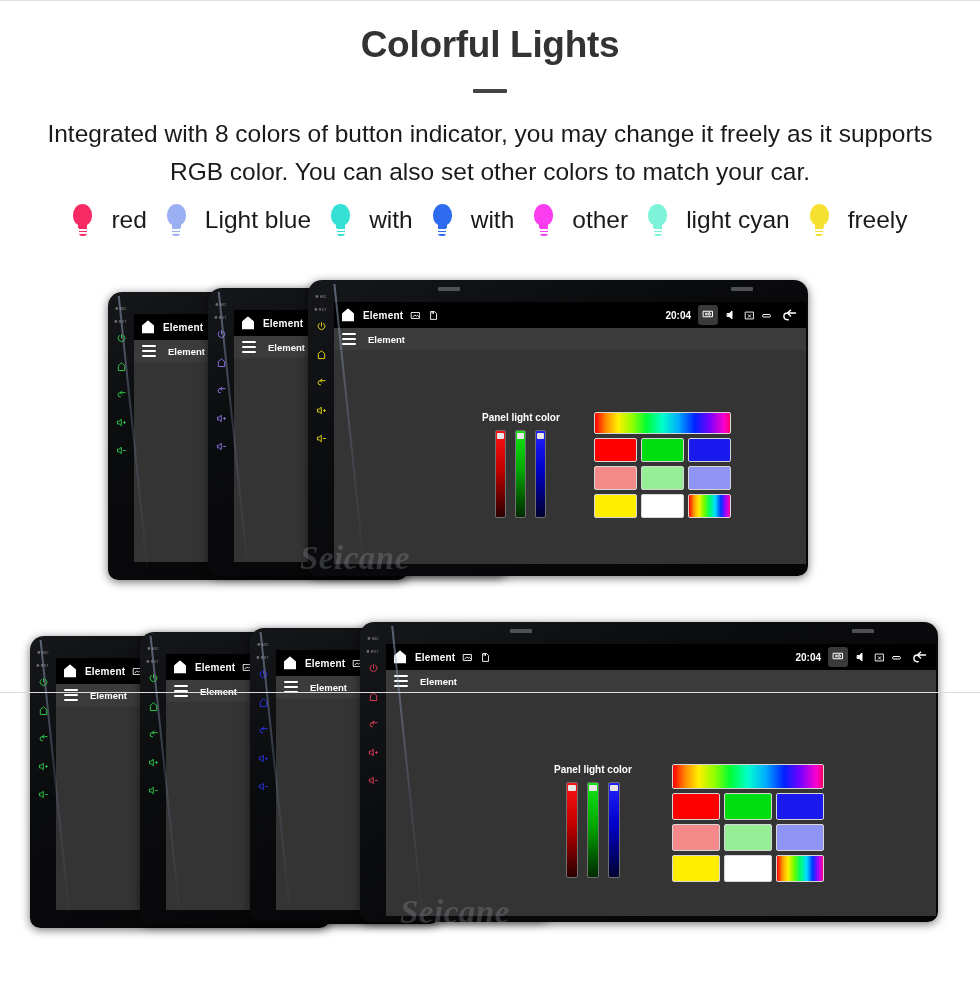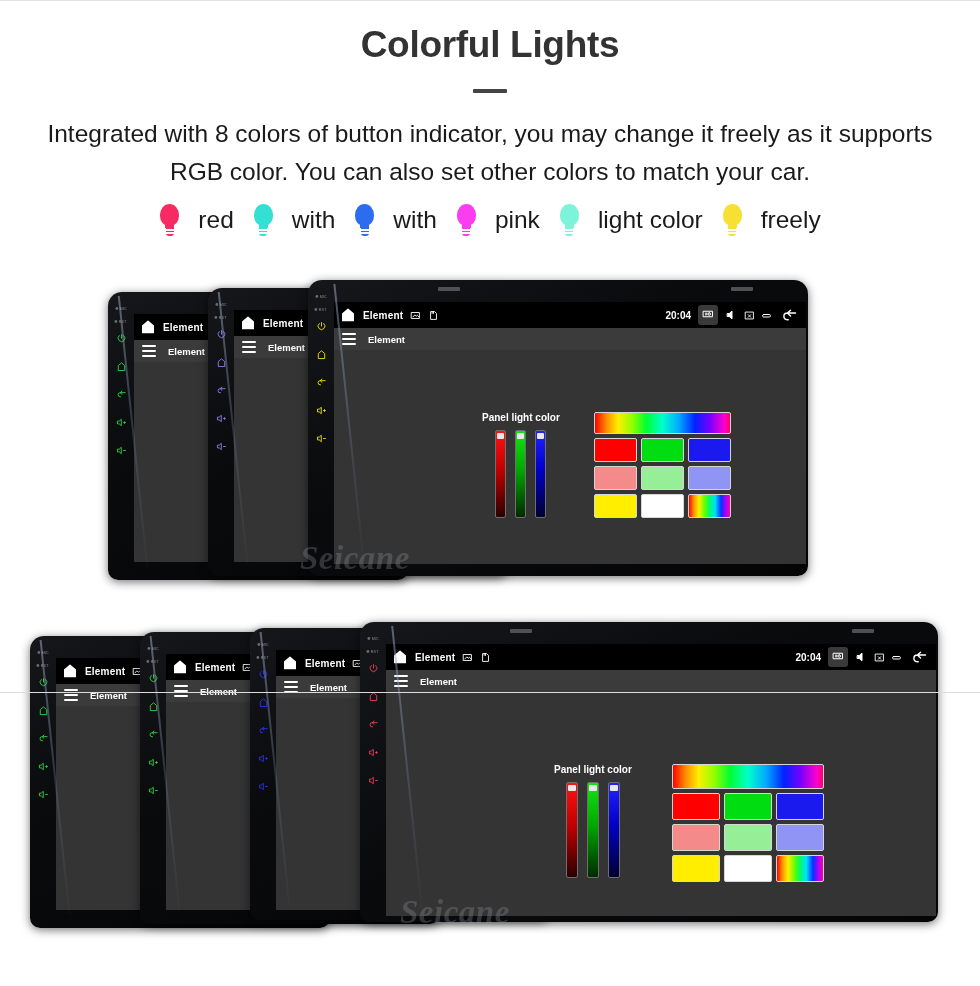--- a/index.html
+++ b/index.html
@@ -370,49 +370,57 @@
       <div class="legend-item">
         <div class="bulb">
           <div class="glass" style="background: rgb(247, 42, 99);"></div>
           <div class="neck" style="background: rgb(247, 42, 99);"></div>
           <div class="base" style="background: rgb(247, 42, 99);"></div>
         </div>
         <span class="legend-label">red</span>
       </div>
       <div class="legend-item">
         <div class="bulb">
+          <div class="glass" style="background: rgb(155, 176, 242);"></div>
+          <div class="neck" style="background: rgb(155, 176, 242);"></div>
+          <div class="base" style="background: rgb(155, 176, 242);"></div>
+        </div>
+        <span class="legend-label">Light blue</span>
+      </div>
+      <div class="legend-item">
+        <div class="bulb">
           <div class="glass" style="background: rgb(51, 224, 211);"></div>
           <div class="neck" style="background: rgb(51, 224, 211);"></div>
           <div class="base" style="background: rgb(51, 224, 211);"></div>
         </div>
         <span class="legend-label">with</span>
       </div>
       <div class="legend-item">
         <div class="bulb">
           <div class="glass" style="background: rgb(45, 107, 239);"></div>
           <div class="neck" style="background: rgb(45, 107, 239);"></div>
           <div class="base" style="background: rgb(45, 107, 239);"></div>
         </div>
         <span class="legend-label">with</span>
       </div>
       <div class="legend-item">
         <div class="bulb">
           <div class="glass" style="background: rgb(251, 61, 240);"></div>
           <div class="neck" style="background: rgb(251, 61, 240);"></div>
           <div class="base" style="background: rgb(251, 61, 240);"></div>
         </div>
-        <span class="legend-label">pink</span>
+        <span class="legend-label">other</span>
       </div>
       <div class="legend-item">
         <div class="bulb">
           <div class="glass" style="background: rgb(125, 244, 217);"></div>
           <div class="neck" style="background: rgb(125, 244, 217);"></div>
           <div class="base" style="background: rgb(125, 244, 217);"></div>
         </div>
-        <span class="legend-label">light color</span>
+        <span class="legend-label">light cyan</span>
       </div>
       <div class="legend-item">
         <div class="bulb">
           <div class="glass" style="background: rgb(246, 224, 49);"></div>
           <div class="neck" style="background: rgb(246, 224, 49);"></div>
           <div class="base" style="background: rgb(246, 224, 49);"></div>
         </div>
         <span class="legend-label">freely</span>
       </div>
     </div>

